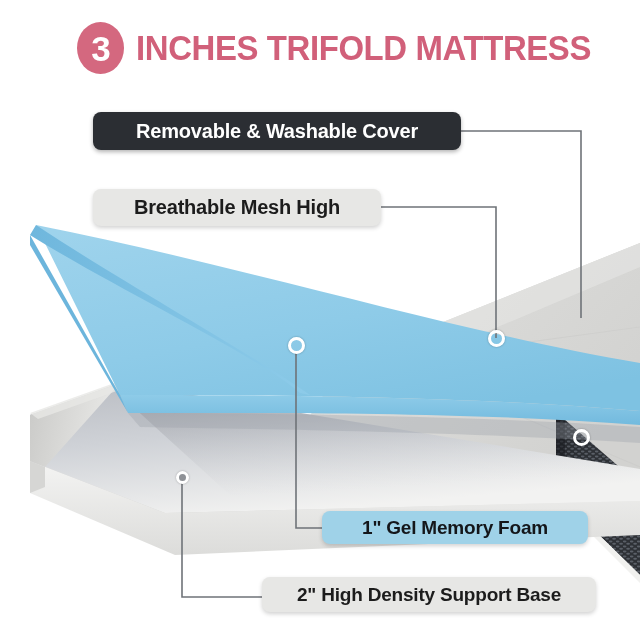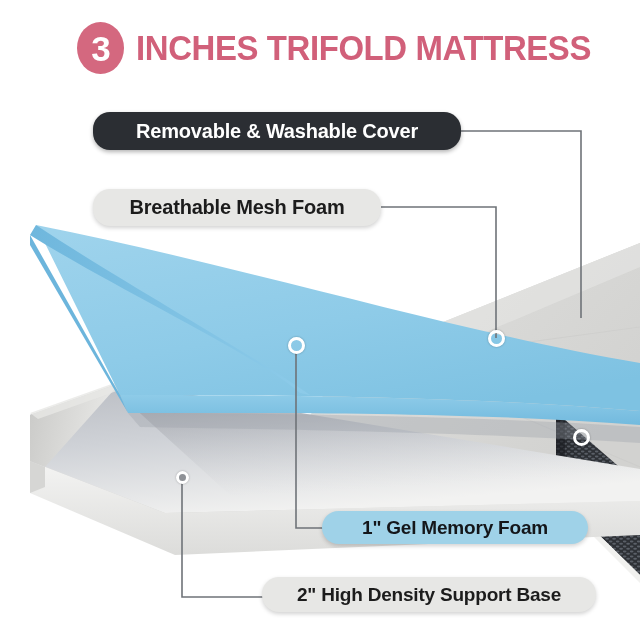--- a/index.html
+++ b/index.html
@@ -21,21 +21,21 @@
          white-space:nowrap;font-family:"Liberation Sans",sans-serif;}
 
   
   .illus{position:absolute;left:0;top:95px;width:640px;height:545px;}
 
   
   .lines{position:absolute;left:0;top:0;width:640px;height:640px;pointer-events:none;}
 
   
   .label{position:absolute;display:flex;align-items:center;justify-content:center;
-         box-sizing:border-box;border-radius:17px;white-space:nowrap;
+         box-sizing:border-box;border-radius:8px;white-space:nowrap;
          font-weight:bold;letter-spacing:-0.2px;
          font-family:"Liberation Sans",sans-serif;text-align:right;}
   .label.dark{background:#2b2e33;color:#ffffff;
               box-shadow:0 2px 4px rgba(0,0,0,.30);}
   .label.grey{background:#e7e7e5;color:#1c1c1c;
               box-shadow:0 2px 4px rgba(0,0,0,.18);}
   .label.blue{background:#9fd2e8;color:#14161a;
               box-shadow:0 2px 4px rgba(0,0,0,.18);}
 
   #lbl-removable{left:93px;top:112px;width:368px;height:38px;font-size:20px;}
@@ -168,19 +168,19 @@
     </g>
   </svg>
 
   <div class="ring" style="left:573px;top:429px"></div>
   <div class="ring" style="left:488px;top:330px"></div>
   <div class="ring" style="left:288px;top:337px"></div>
   <div class="dot" style="left:176px;top:471px"></div>
 
   <div id="lbl-removable" class="label dark">Removable &amp; Washable Cover</div>
 
-  <div id="lbl-mesh" class="label grey">Breathable Mesh Foam</div>
+  <div id="lbl-mesh" class="label grey">Breathable Mesh High</div>
 
   <div id="lbl-gel" class="label blue">1" Gel  Memory Foam</div>
 
   <div id="lbl-base" class="label grey">2" High Density Support Base</div>
 
 </div>
 
 </body></html>

